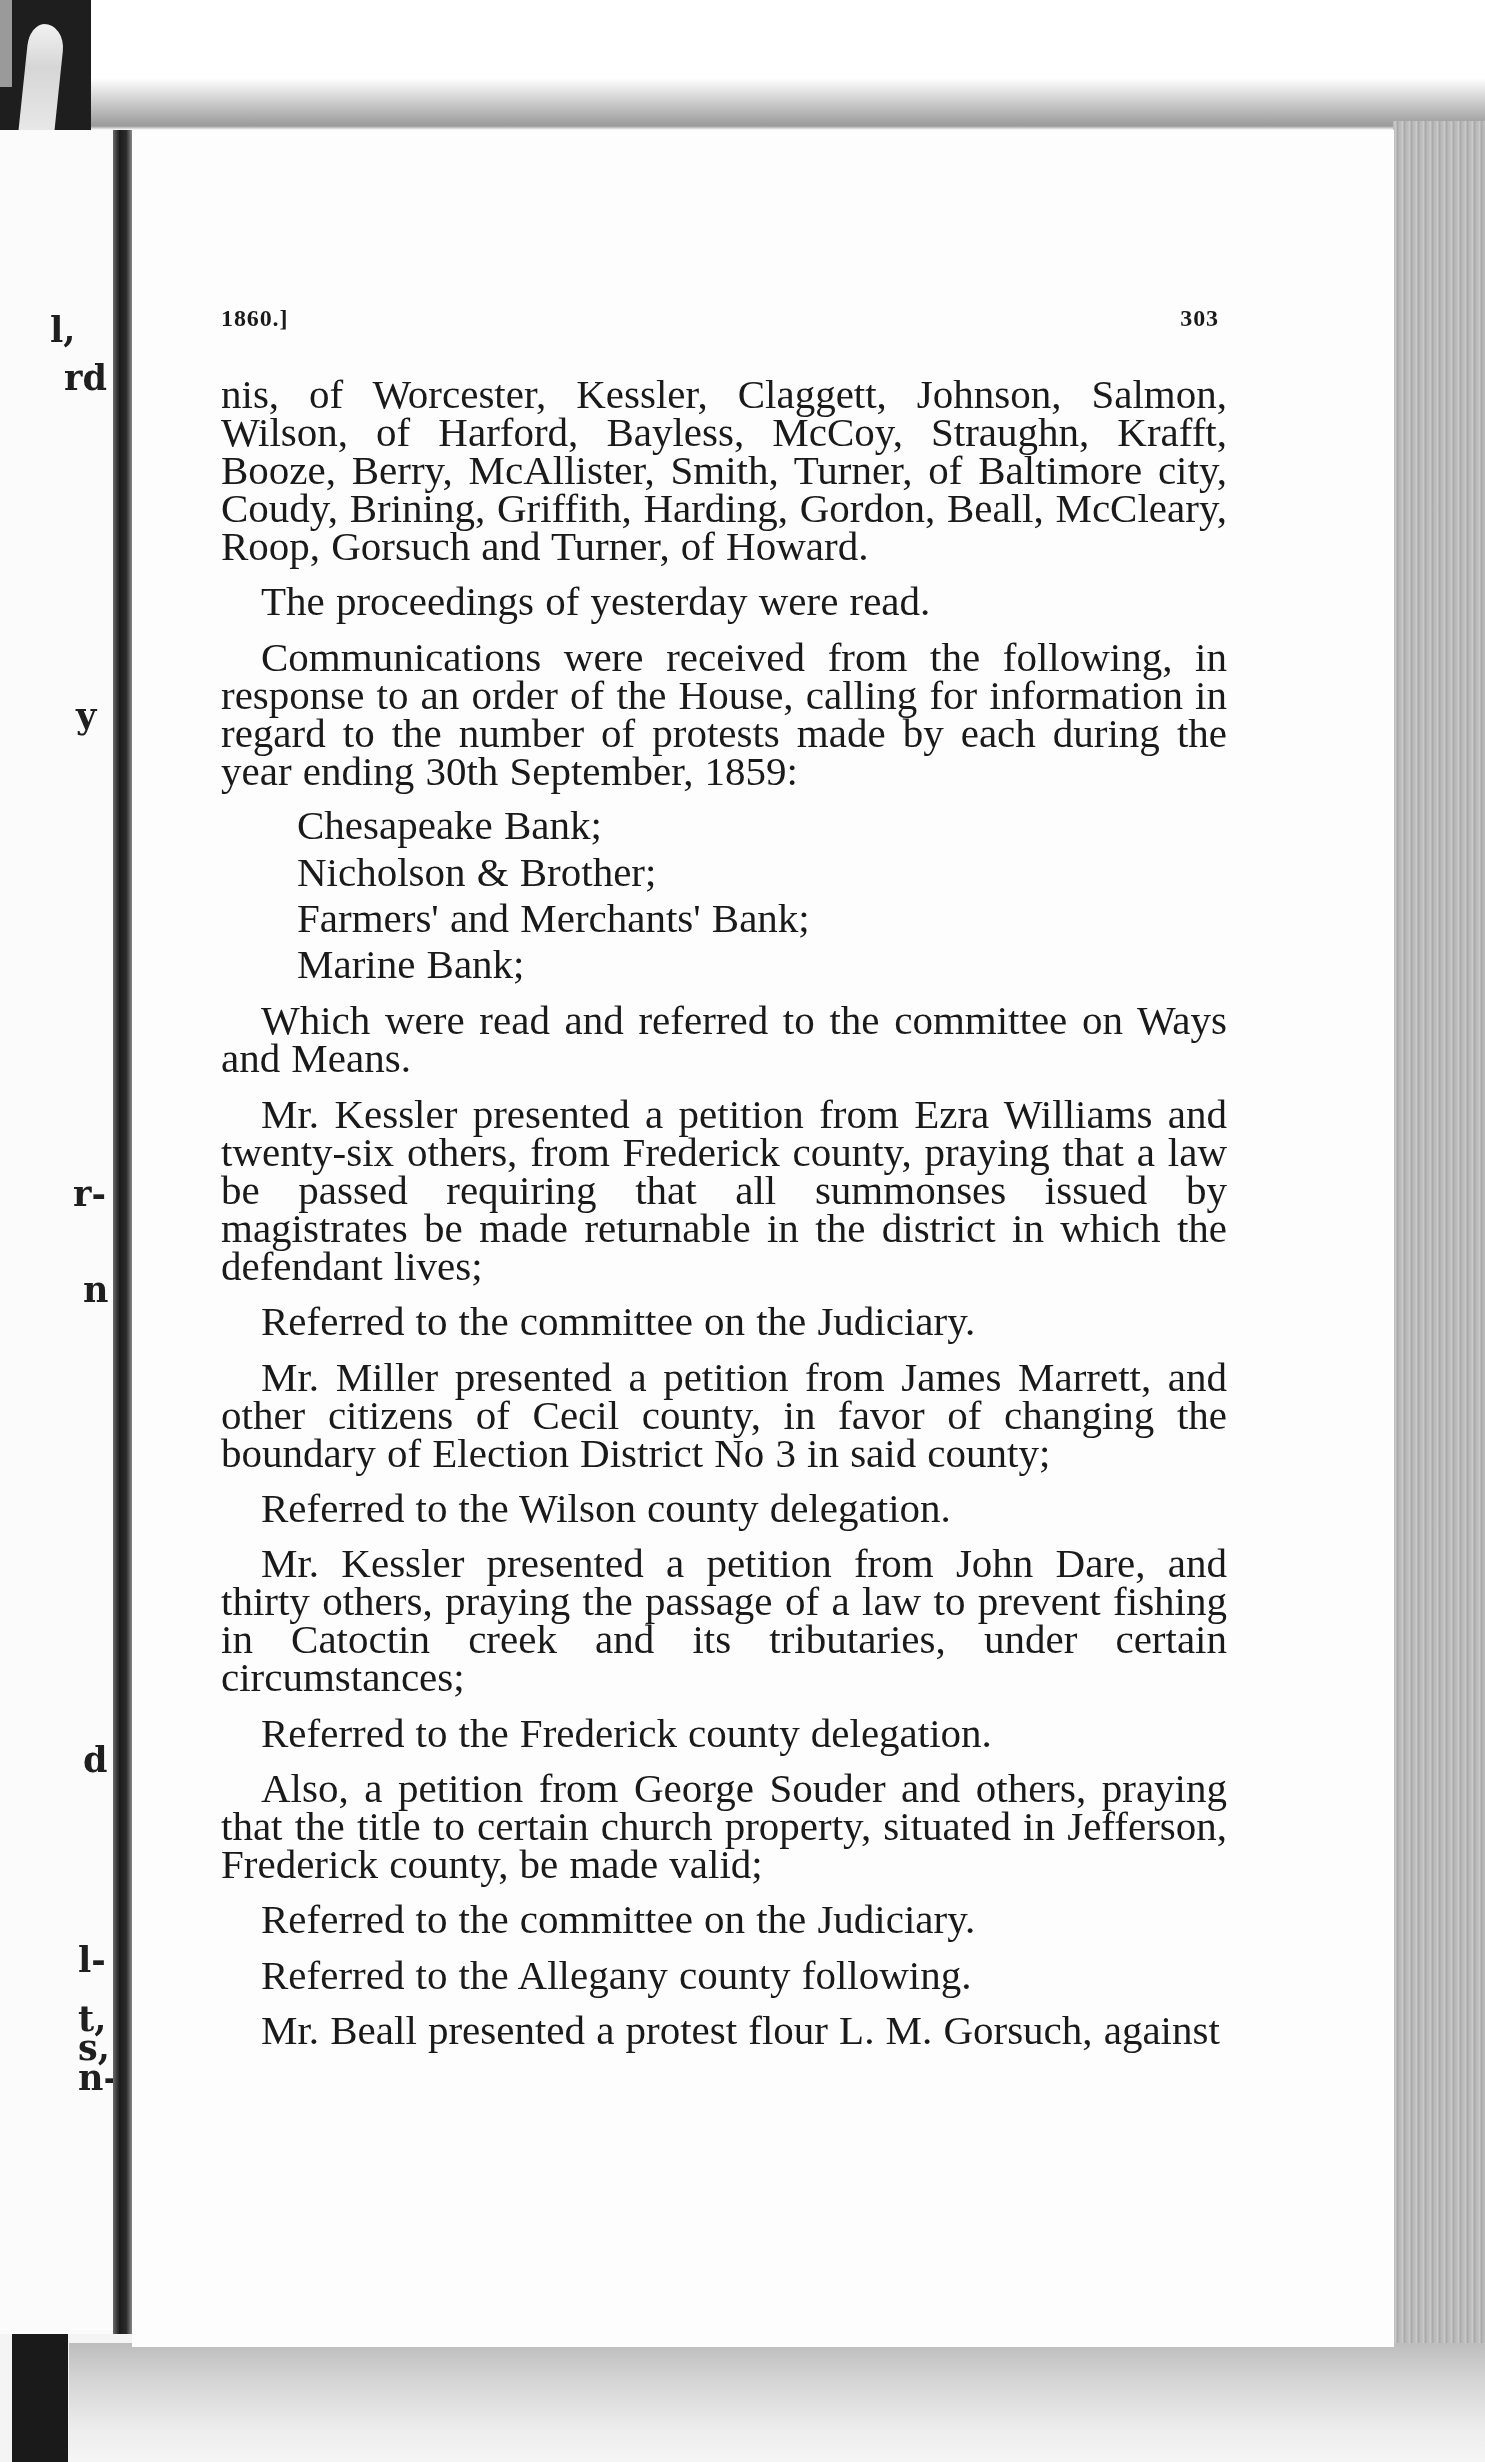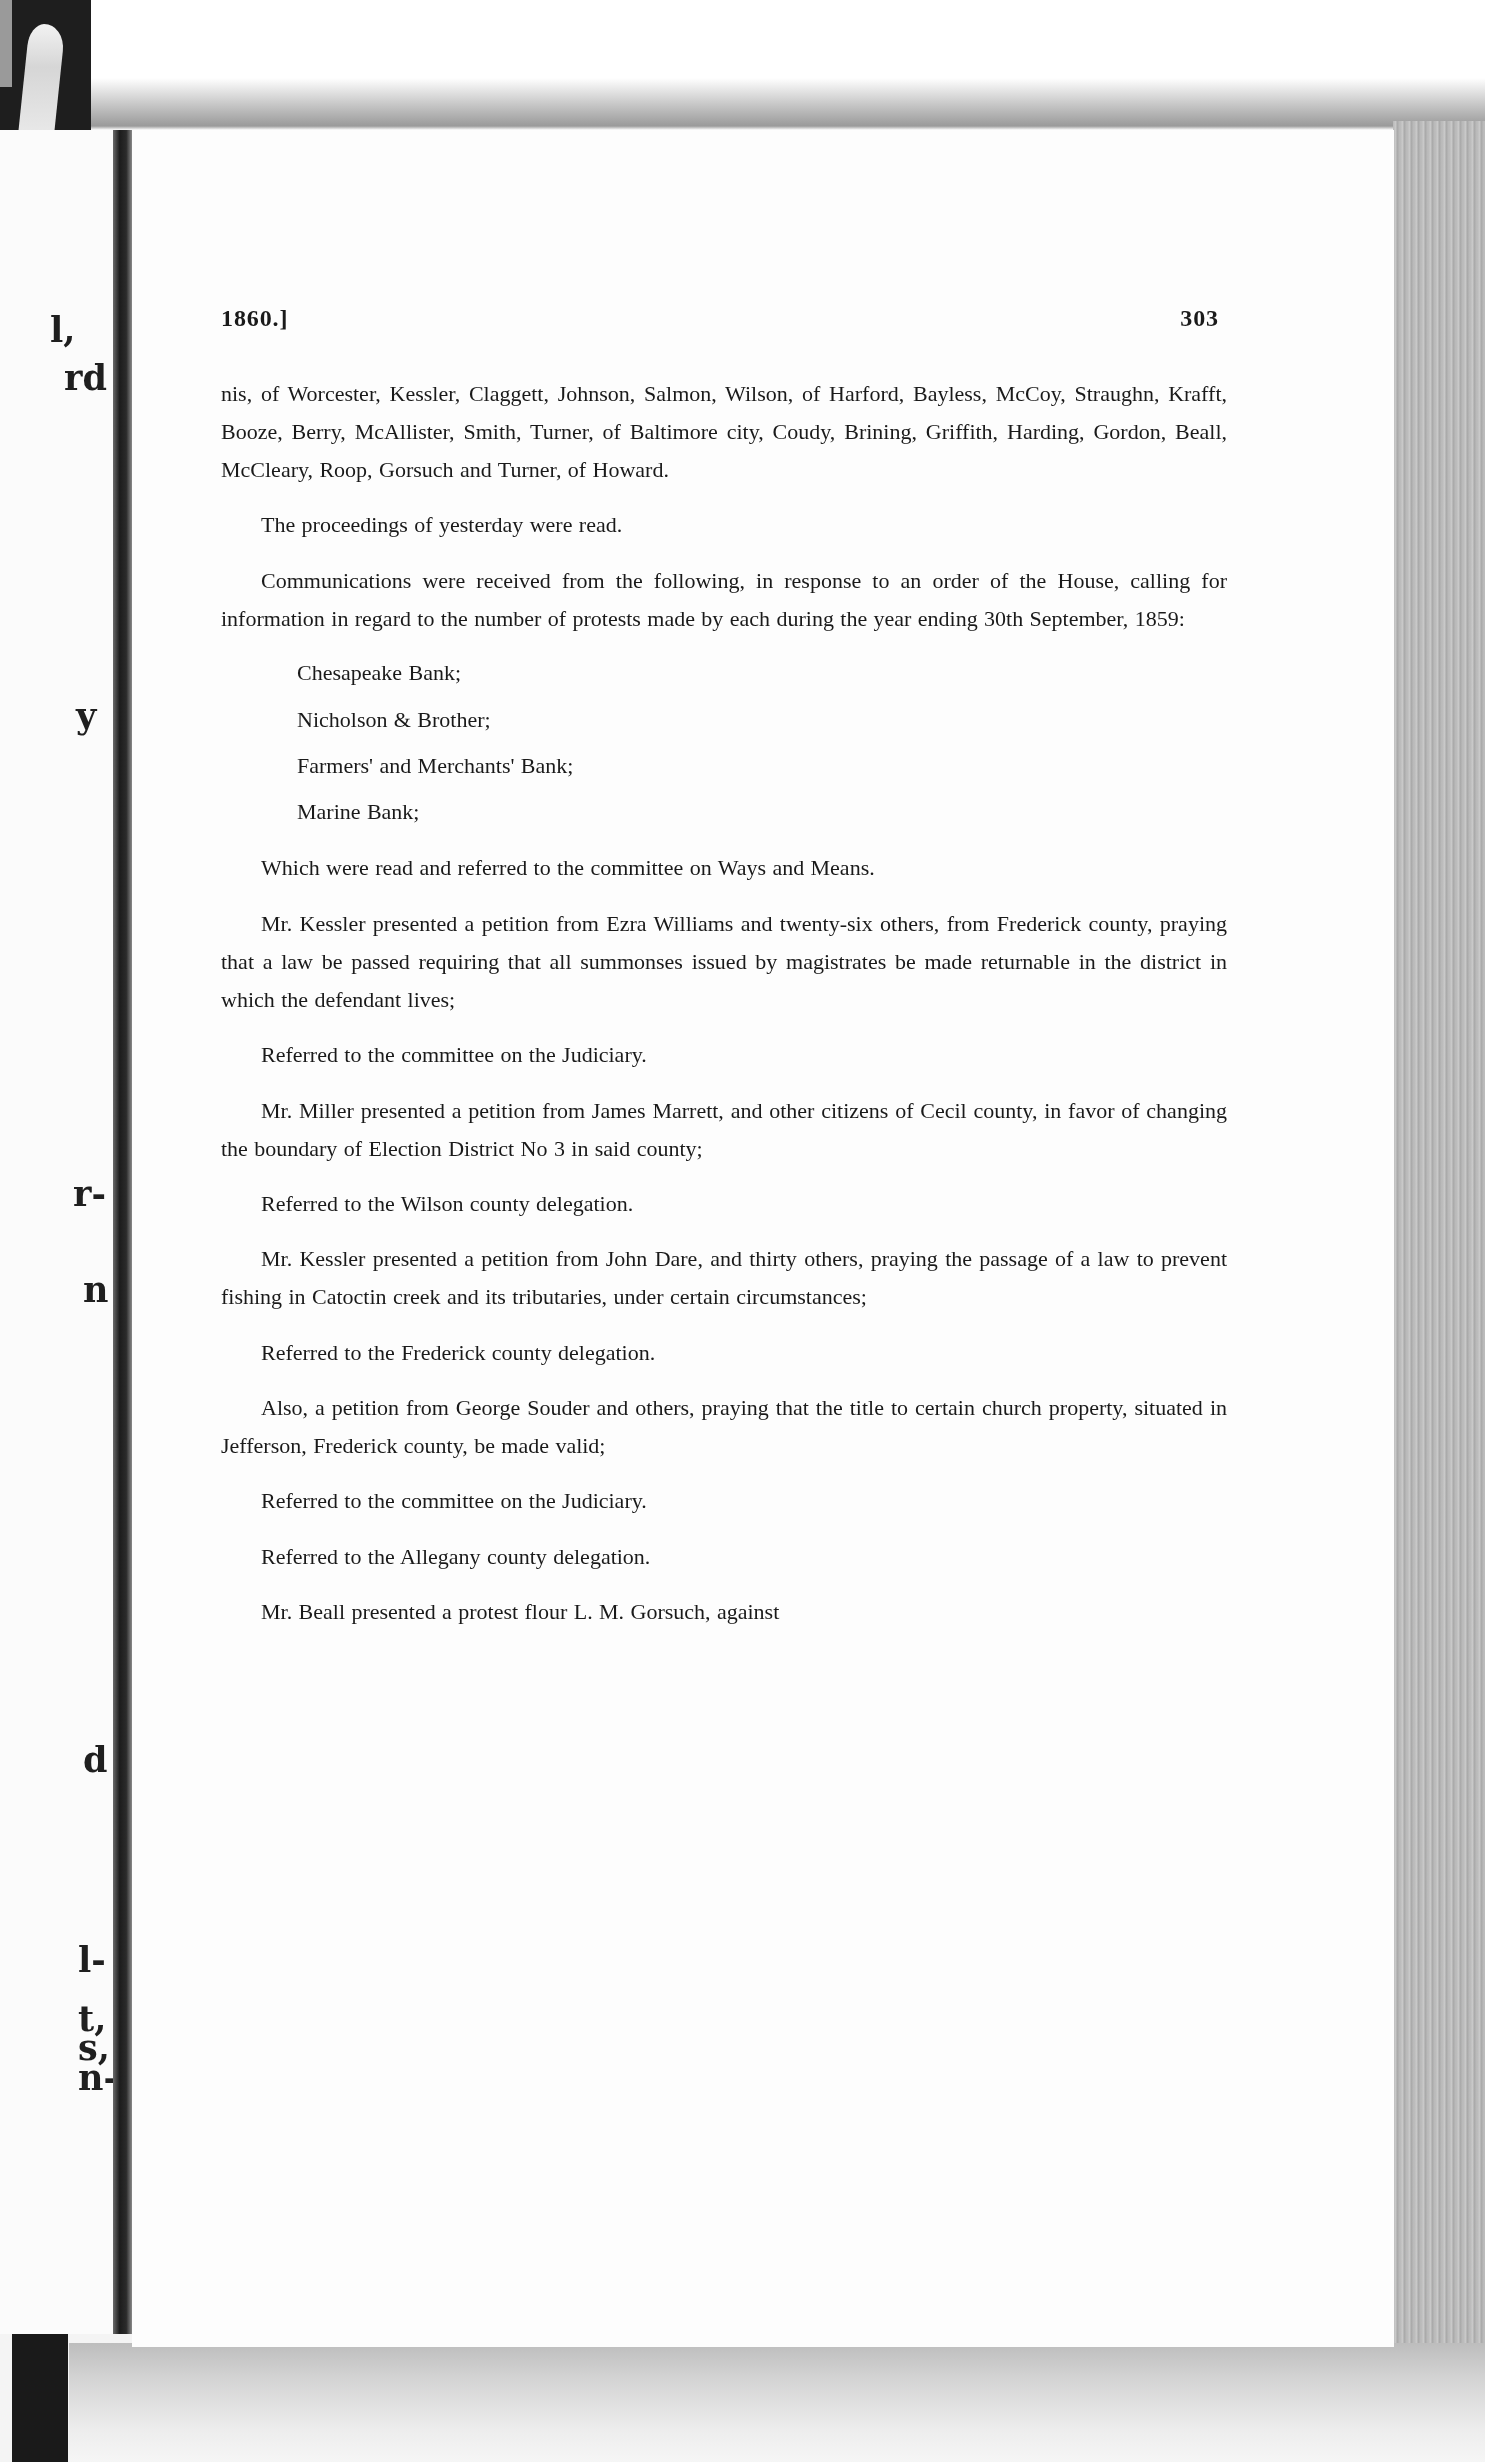--- a/index.html
+++ b/index.html
@@ -114,21 +114,21 @@
     .rh-page {
       position: absolute;
       right: 0; top: 0;
     }
 
     
     .text-column {
       position: absolute;
       left: 221px; top: 375px;
       width: 1006px;
-      font-size: 22px;
+      font-size: 41px;
       line-height: 38px;
       text-align: justify;
       word-spacing: 0.9px;
     }
     .para {
       margin: 0 0 17.4px 0;
       text-indent: 40px;
       text-align: justify;
       text-align-last: left;
     }
@@ -191,16 +191,16 @@
   </ul>
   <p class="para">Which were read and referred to the committee on Ways and Means.</p>
   <p class="para">Mr. Kessler presented a petition from Ezra Williams and twenty-six others, from Frederick county, praying that a law be passed requiring that all summonses issued by magistrates be made returnable in the district in which the defendant lives;</p>
   <p class="para">Referred to the committee on the Judiciary.</p>
   <p class="para">Mr. Miller presented a petition from James Marrett, and other citizens of Cecil county, in favor of changing the boundary of Election District No 3 in said county;</p>
   <p class="para">Referred to the Wilson county delegation.</p>
   <p class="para">Mr. Kessler presented a petition from John Dare, and thirty others, praying the passage of a law to prevent fishing in Catoctin creek and its tributaries, under certain circumstances;</p>
   <p class="para">Referred to the Frederick county delegation.</p>
   <p class="para">Also, a petition from George Souder and others, praying that the title to certain church property, situated in Jefferson, Frederick county, be made valid;</p>
   <p class="para">Referred to the committee on the Judiciary.</p>
-  <p class="para">Referred to the Allegany county delegation.</p>
+  <p class="para">Referred to the Allegany county following.</p>
   <p class="para">Mr. Beall presented a protest flour L. M. Gorsuch, against</p>
 </div>
 
 
 </body></html>

